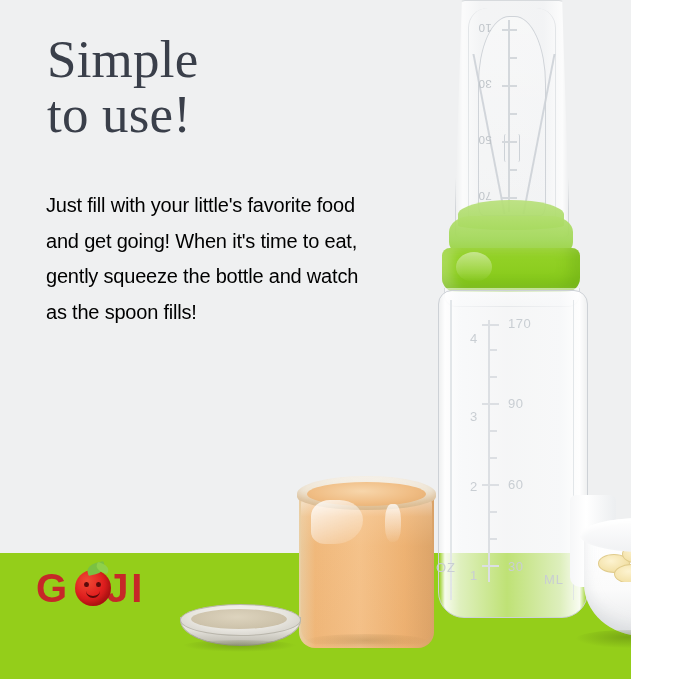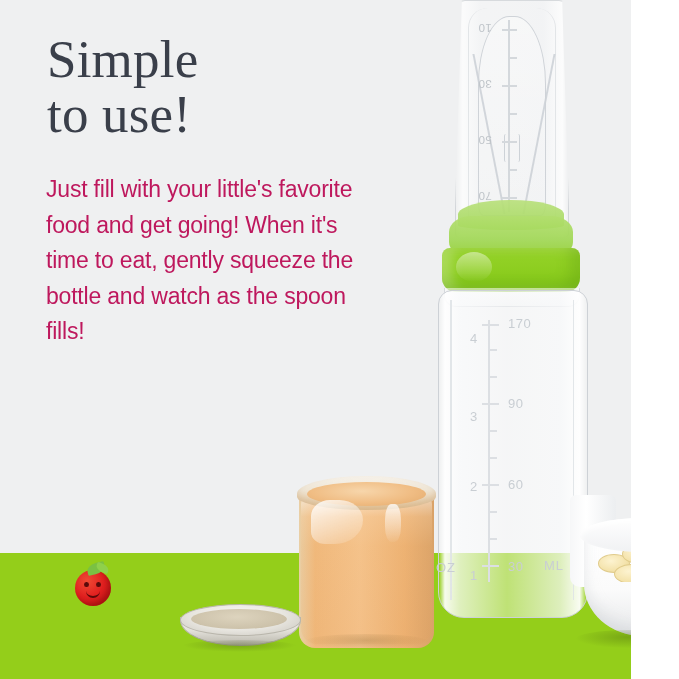--- a/index.html
+++ b/index.html
@@ -27,24 +27,24 @@
     position:absolute;left:47px;top:32px;width:330px;
     font-family:"Liberation Serif", serif;
     font-size:53px;line-height:55px;
     color:#3a3f4a;
     letter-spacing:.2px;
     white-space:pre-line;
   }
 
   
   .bodycopy{
-    position:absolute;left:46px;top:172px;width:330px;
+    position:absolute;left:46px;top:188px;width:330px;
     font-family:"Liberation Sans", sans-serif;
-    font-size:23px;line-height:35.6px;
-    color:#be185d;
+    font-size:20px;line-height:35.6px;
+    color:#000000;
     font-weight:500;
     letter-spacing:-.2px;
   }
 
   
   .logo{position:absolute;left:36px;top:568px;width:180px;height:90px;}
   .logo-goji{
     position:absolute;left:0;top:0;
     font-family:"Liberation Sans", sans-serif;
     font-weight:bold;font-size:40px;letter-spacing:3px;
@@ -369,21 +369,21 @@
     <div class="btick" style="top:463px"></div>
     <div class="btick big" style="top:490px"></div>
     <div class="btick" style="top:517px"></div>
     <div class="btick" style="top:544px"></div>
     <div class="btick big" style="top:571px"></div>
 
     <div class="bnum" style="left:88px;top:322px">170</div>
     <div class="bnum" style="left:88px;top:402px">90</div>
     <div class="bnum" style="left:88px;top:483px">60</div>
     <div class="bnum" style="left:88px;top:565px">30</div>
-    <div class="bunit" style="left:124px;top:564px">ML</div>
+    <div class="bunit" style="left:124px;top:578px">ML</div>
 
     <div class="bnum" style="left:50px;top:337px">4</div>
     <div class="bnum" style="left:50px;top:415px">3</div>
     <div class="bnum" style="left:50px;top:485px">2</div>
     <div class="bnum" style="left:50px;top:574px">1</div>
     <div class="bunit" style="left:16px;top:566px">OZ</div>
   </div>
 
   <div class="jar">
     <div class="jar-glass"></div>
@@ -412,20 +412,23 @@
       <div class="ban" style="left:18px;top:34px;width:34px;height:18px;"></div>
       <div class="ban" style="left:50px;top:36px;width:33px;height:17px;"></div>
       <div class="ban" style="left:74px;top:30px;width:28px;height:18px;"></div>
       <div class="ban" style="left:40px;top:6px;width:28px;height:15px;"></div>
     </div>
     <div class="bowl-rim"></div>
   </div>
   <div class="bowl-shadow"></div>
 
   <div class="logo">
+    <div class="logo-goji">
+      <span class="g">G</span><span style="display:inline-block;width:36px"></span><span class="ji">JI</span>
+    </div>
     <div class="berry">
       <div class="berry-leaf"></div>
       <div class="berry-leaf2"></div>
       <div class="eye l"></div>
       <div class="eye r"></div>
       <div class="smile"></div>
     </div>
   </div>
 
 </div>

